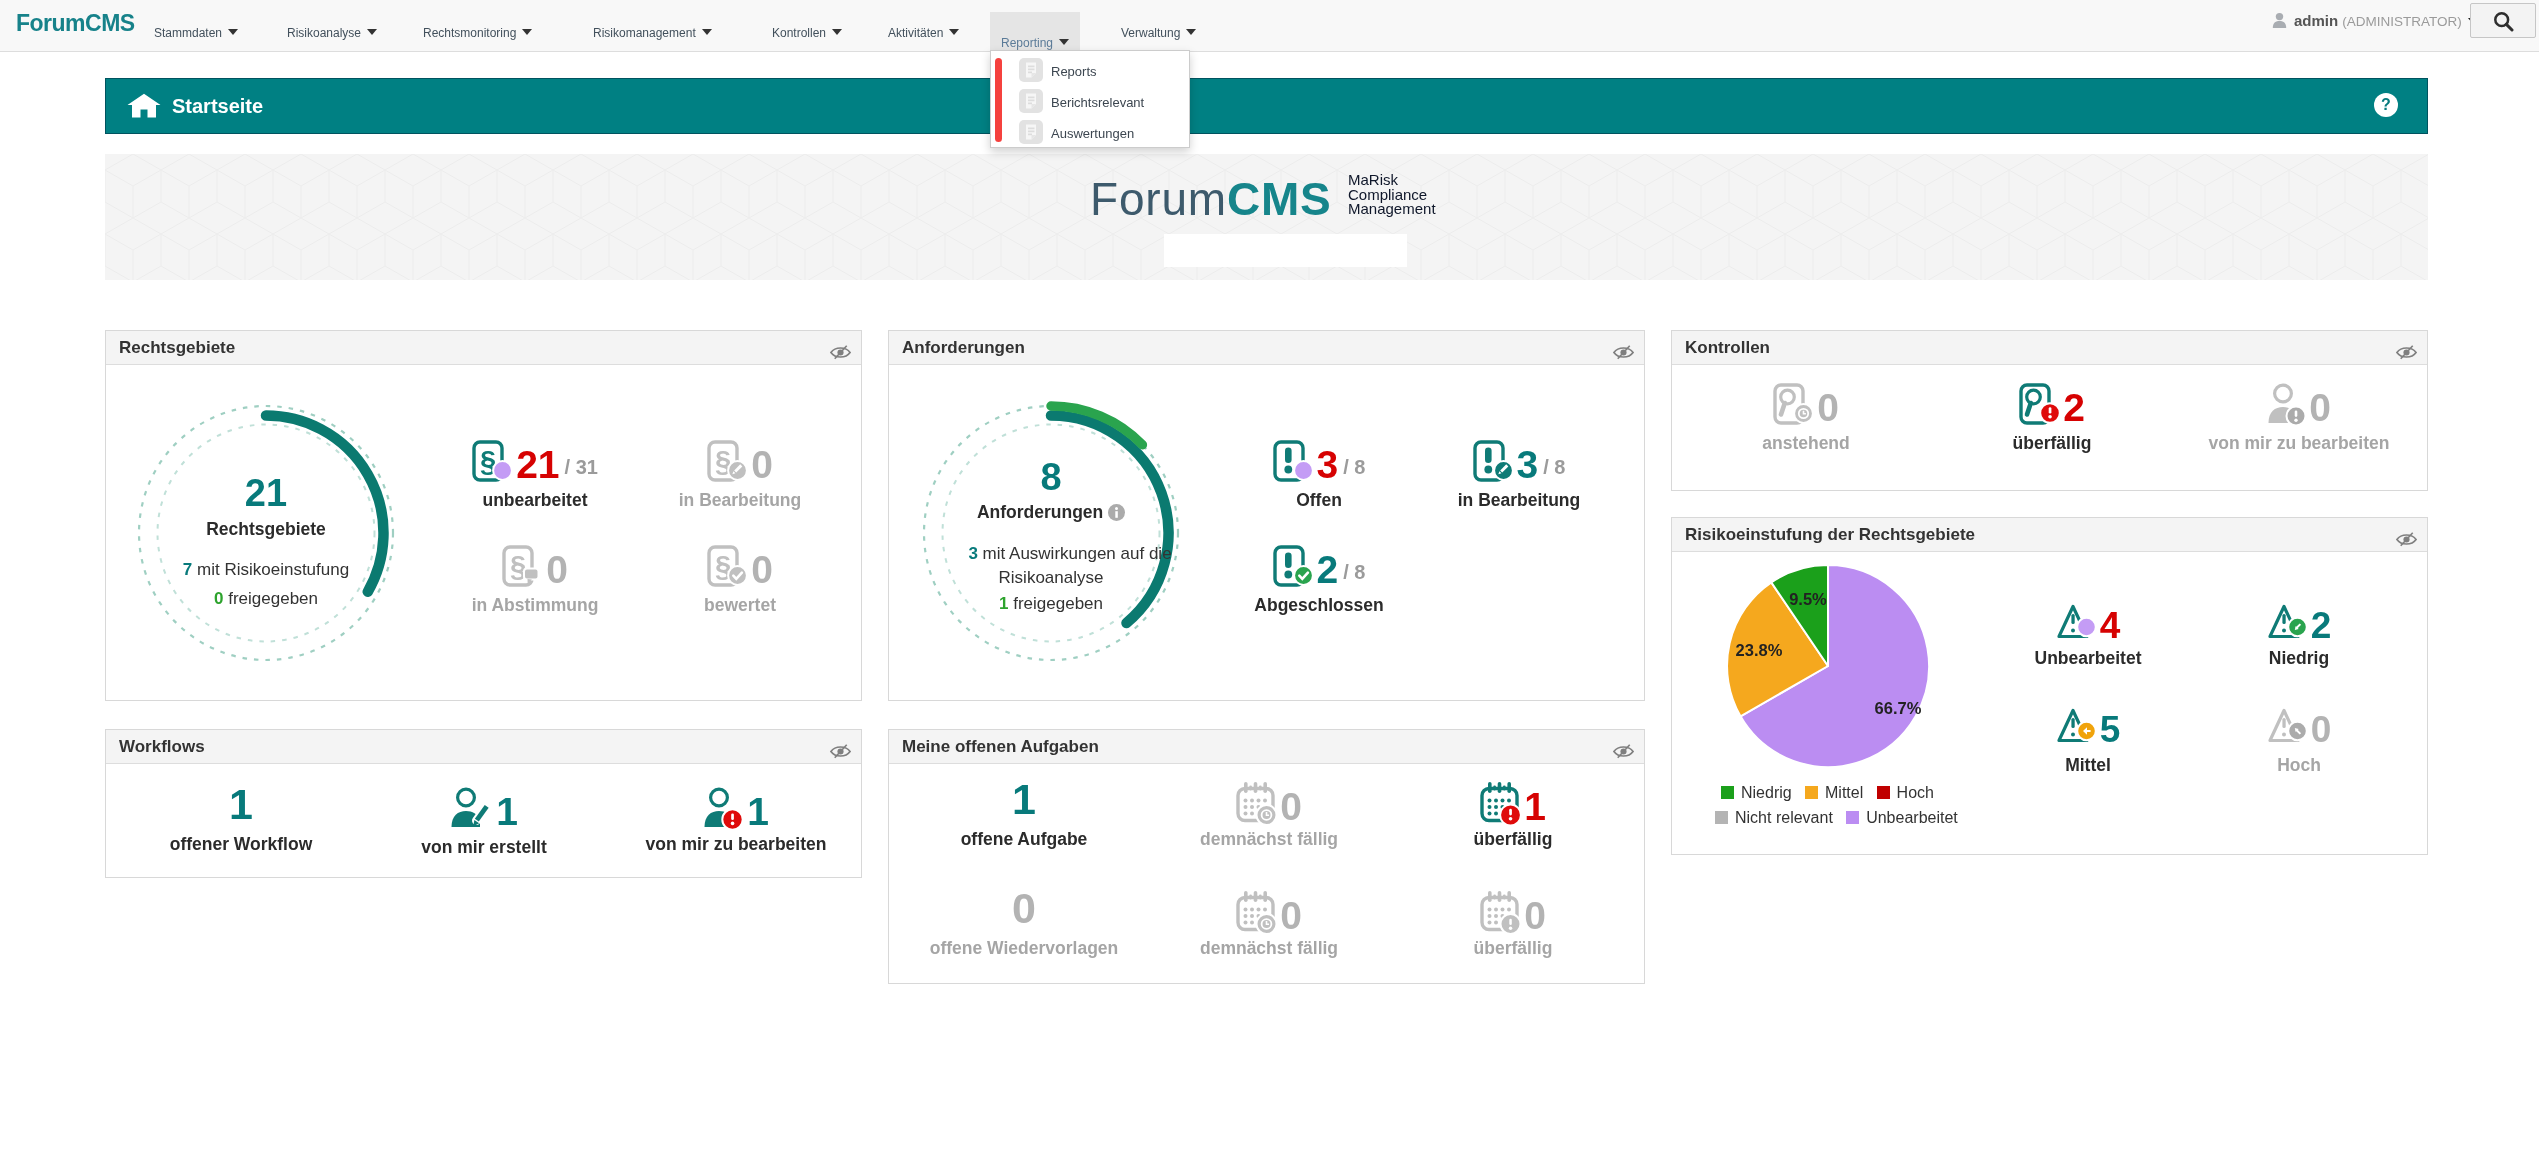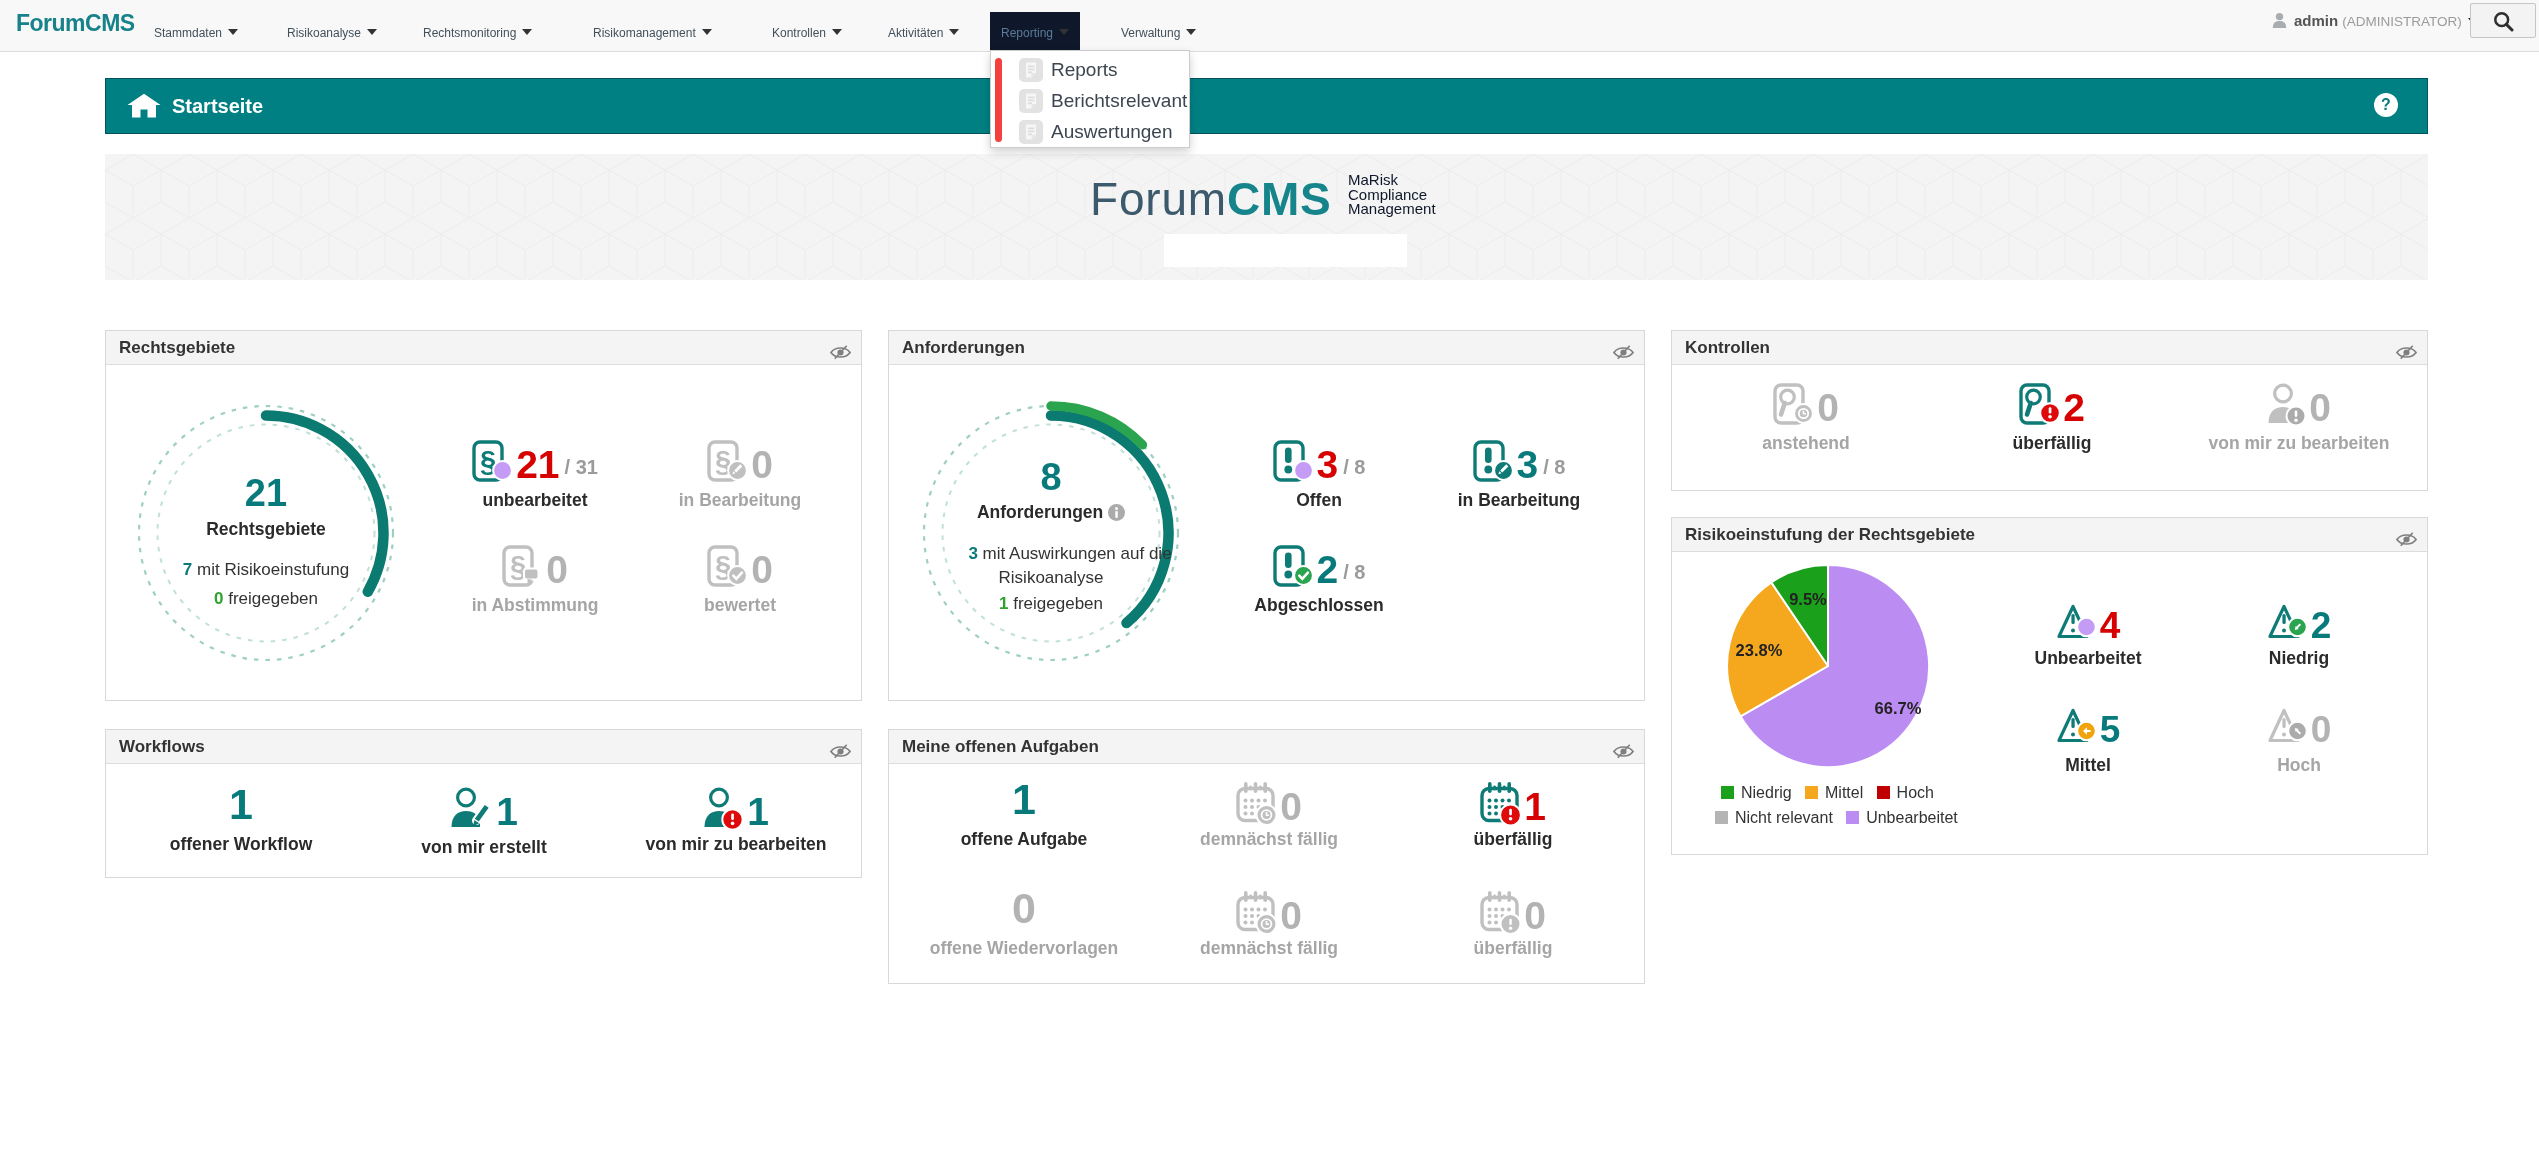--- a/index.html
+++ b/index.html
@@ -4,29 +4,29 @@
 <title>ForumCMS</title>
 <style>
 *{margin:0;padding:0;box-sizing:border-box}
 html,body{width:2539px;height:1153px;background:#fff;font-family:"Liberation Sans",sans-serif;position:relative;overflow:hidden}
 .abs{position:absolute}
 
 #nav{position:absolute;left:0;top:0;width:2539px;height:52px;background:#f8f8f8;border-bottom:1px solid #ddd;z-index:20}
 #logo{position:absolute;left:16px;top:0;height:52px;line-height:46px;font-size:23px;font-weight:bold;color:#17828a;letter-spacing:-.5px}
 .mi{position:absolute;top:12px;height:52px;line-height:43px;font-size:12px;color:#42505c;white-space:nowrap}
 .car{display:inline-block;vertical-align:2px;margin-left:6px;width:0;height:0;border-left:5.5px solid transparent;border-right:5.5px solid transparent;border-top:6px solid #333}
-.mi.act{background:#0f172a;padding:0 11px;color:#5b7b98}
+.mi.act{background:#e5e5e5;padding:10px 11px;color:#5b7b98}
 #usr{position:absolute;top:0;height:52px;line-height:41px;font-size:15px;color:#555;white-space:nowrap;left:2272px}
 #usr b{font-weight:bold;color:#555}
 #usr .adm{color:#9b9b9b;font-size:13.5px}
 #searchbtn{position:absolute;left:2470px;top:3px;width:66px;height:35px;background:#f3f3f3;border:1px solid #c6c6c6;border-radius:2px;text-align:center;padding-top:7px}
 
 #dd{position:absolute;left:990px;top:50px;width:200px;height:98px;background:#fff;border:1px solid #ccc;box-shadow:0 4px 9px rgba(0,0,0,.18);z-index:30}
 #ddbar{position:absolute;left:4px;top:7px;width:7px;height:84px;border-radius:3.5px;background:#f5413e}
-.ddi{position:absolute;left:28px;height:24px;line-height:24px;font-size:19px;color:#3c4650;white-space:nowrap}
+.ddi{position:absolute;left:28px;height:24px;line-height:24px;font-size:13px;color:#3c4650;white-space:nowrap}
 .ddi svg{vertical-align:-6px;margin-right:8px}
 
 #tbar{position:absolute;left:105px;top:78px;width:2323px;height:56px;background:#008083;box-shadow:inset 0 0 0 1px rgba(0,0,30,.35);z-index:5}
 #tbar .tt{position:absolute;left:67px;top:0;height:56px;line-height:56px;color:#fff;font-size:20px;font-weight:bold}
 #thelp{position:absolute;z-index:6;left:2374px;top:93px;width:24px;height:24px;border-radius:50%;background:#fff;color:#067a7d;font-size:16px;font-weight:bold;text-align:center;line-height:24px}
 
 #banner{position:absolute;left:105px;top:154px;width:2323px;height:126px;background:#f4f4f4;overflow:hidden}
 #blogo{position:absolute;left:985px;top:18px;font-size:46px;letter-spacing:0.8px;color:#3d5a6c;white-space:nowrap}
 #blogo b{color:#16858b}
 #bsub{position:absolute;left:1243px;top:19px;font-size:15px;line-height:14.5px;color:#0f172a}

